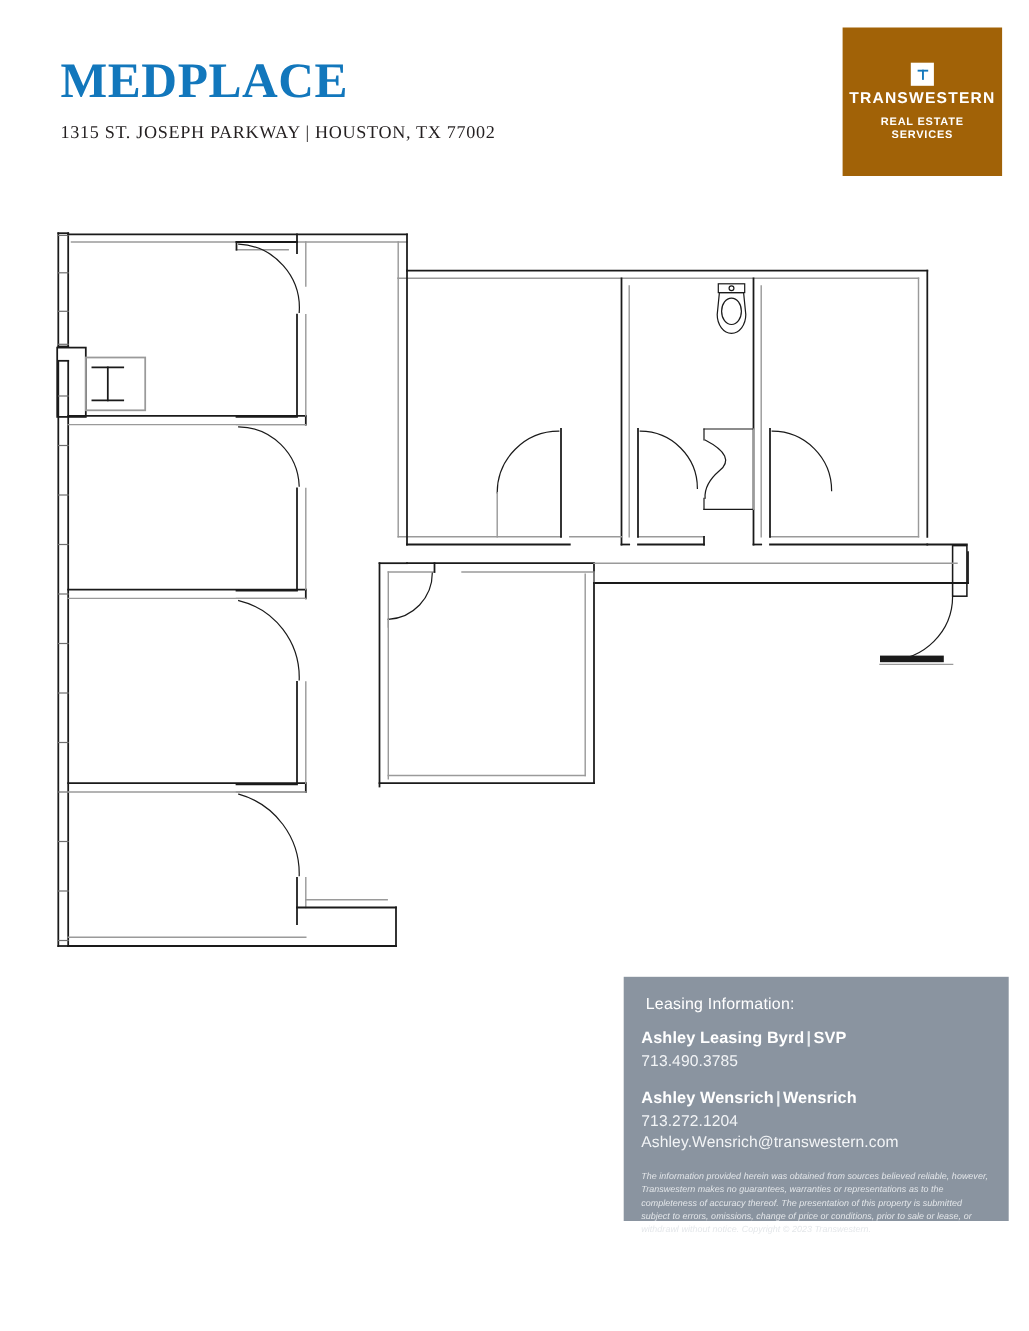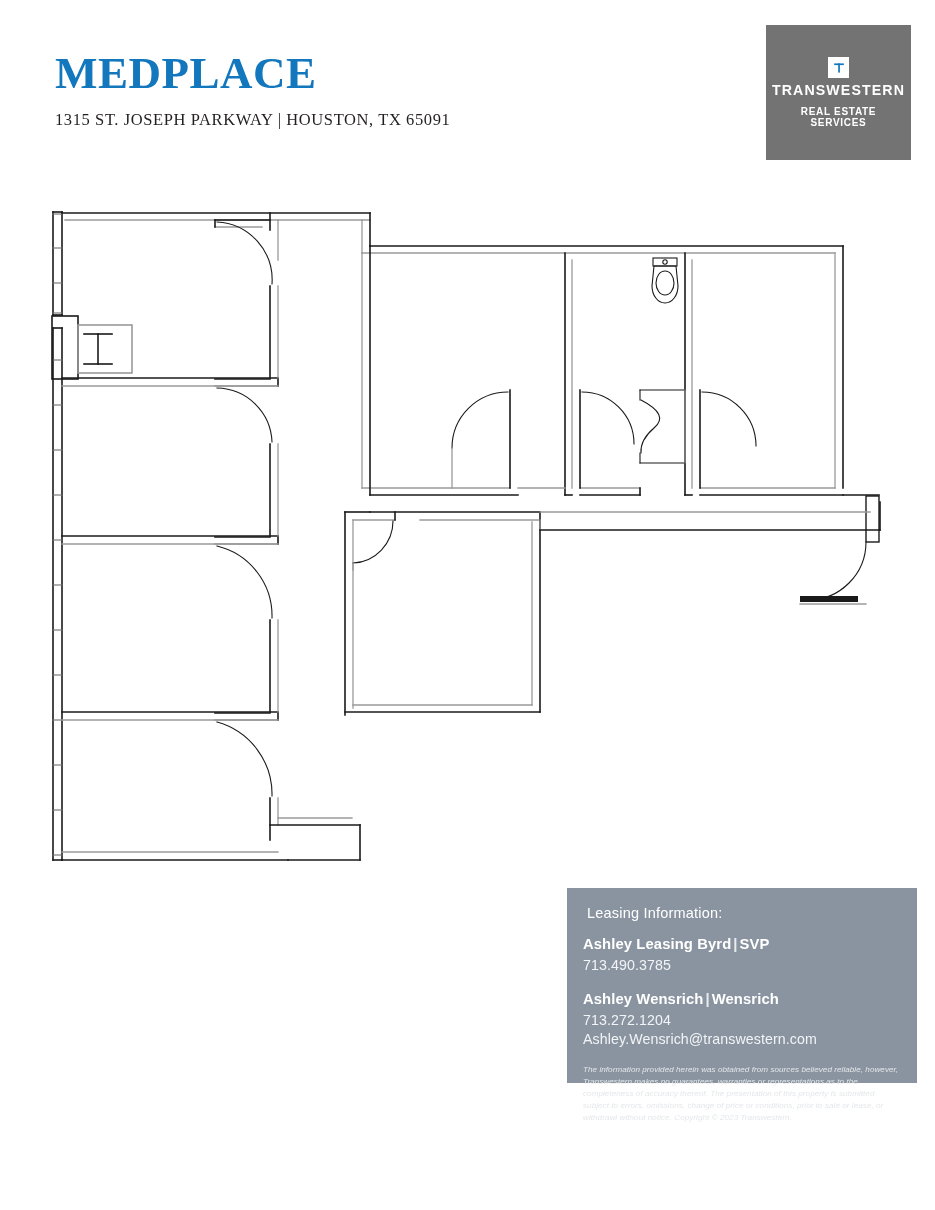--- a/index.html
+++ b/index.html
@@ -22,21 +22,21 @@
     color:#231f20;margin:14px 0 0 0;font-weight:400;
   }
   .subline{
     font-size:17px;line-height:20px;color:#2B7FC0;
     margin:26px 0 0 0;letter-spacing:0.3px;
   }
 
   
   .logo{
     position:absolute;left:766px;top:25px;width:145px;height:135px;
-    background:#737373;
+    background:#a16207;
     display:flex;flex-direction:column;align-items:center;justify-content:center;
   }
   .logo-mark{
     width:21px;height:21px;background:#ffffff;
     display:flex;align-items:center;justify-content:center;margin-bottom:5px;
   }
   .logo-mark svg{display:block;}
   .logo-word{
     color:#ffffff;font-size:14.2px;font-weight:bold;letter-spacing:1.1px;
     line-height:15px;white-space:nowrap;
@@ -45,21 +45,21 @@
     color:#ffffff;font-size:10px;font-weight:bold;letter-spacing:0.7px;
     line-height:10.5px;text-align:center;margin-top:9px;
   }
 
   
   .plan{position:absolute;left:40px;top:200px;width:860px;height:680px;}
   .plan svg{display:block;width:860px;height:680px;}
 
   
   .info-box{
-    position:absolute;left:567px;top:888px;width:350px;height:195px;
+    position:absolute;left:567px;top:888px;width:350px;height:222px;
     background:#8A94A0;color:#ffffff;
     box-sizing:border-box;padding:16px 18px 12px 16px;
   }
   .info-title{
     font-size:14.5px;line-height:18px;margin:0 0 13px 4px;
     font-weight:400;letter-spacing:0.2px;color:#ffffff;
   }
   .contact{margin:0 0 15px 0;}
   .contact-name{
     font-size:14.8px;line-height:19px;font-weight:bold;letter-spacing:0.1px;
@@ -75,21 +75,21 @@
     color:#e4e7ea;letter-spacing:0.05px;text-align:left;font-style:italic;
   }
 </style>
 </head>
 <body>
 
 <div class="page">
 
   <div class="header">
     <h1 class="building-name">MEDPLACE</h1>
-    <p class="address">1315 ST. JOSEPH PARKWAY | HOUSTON, TX 65091</p>
+    <p class="address">1315 ST. JOSEPH PARKWAY | HOUSTON, TX 77002</p>
   </div>
 
   <div class="logo">
     <div class="logo-mark">
       <svg width="14" height="14" viewBox="0 0 14 14" aria-hidden="true">
         <rect x="2.2" y="2.4" width="9.6" height="1.7" fill="#1277BC"></rect>
         <rect x="6.2" y="2.4" width="1.7" height="9.2" fill="#1277BC"></rect>
       </svg>
     </div>
     <div class="logo-word">TRANSWESTERN</div>

